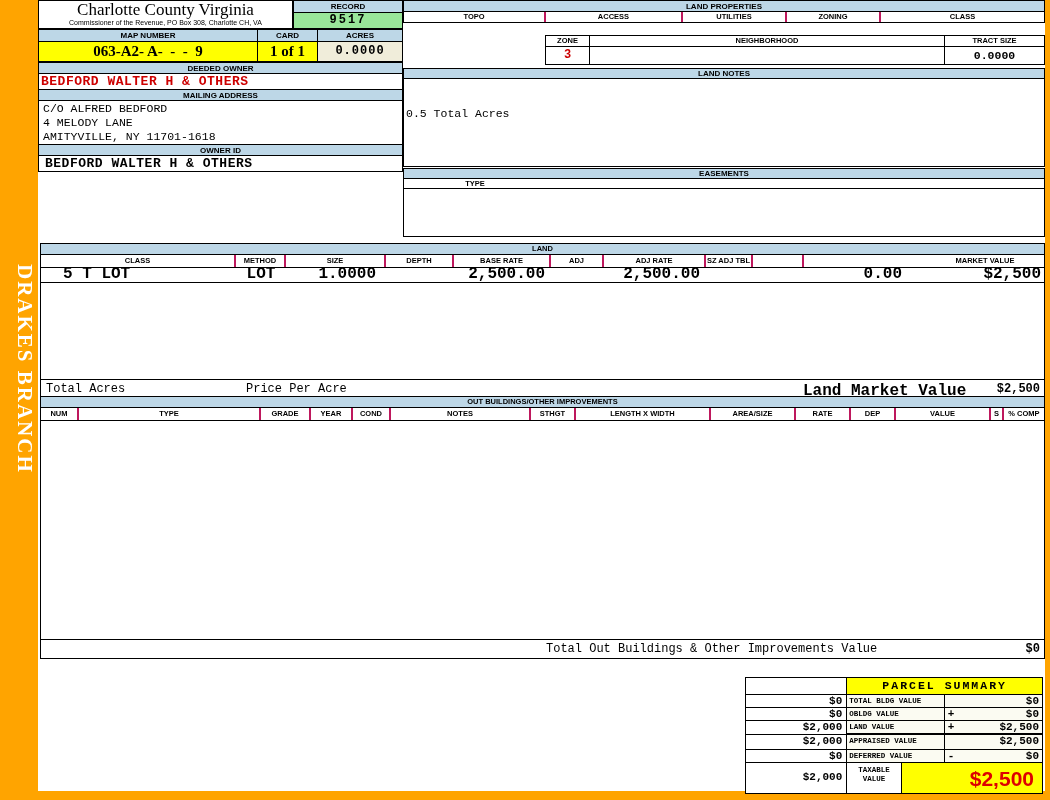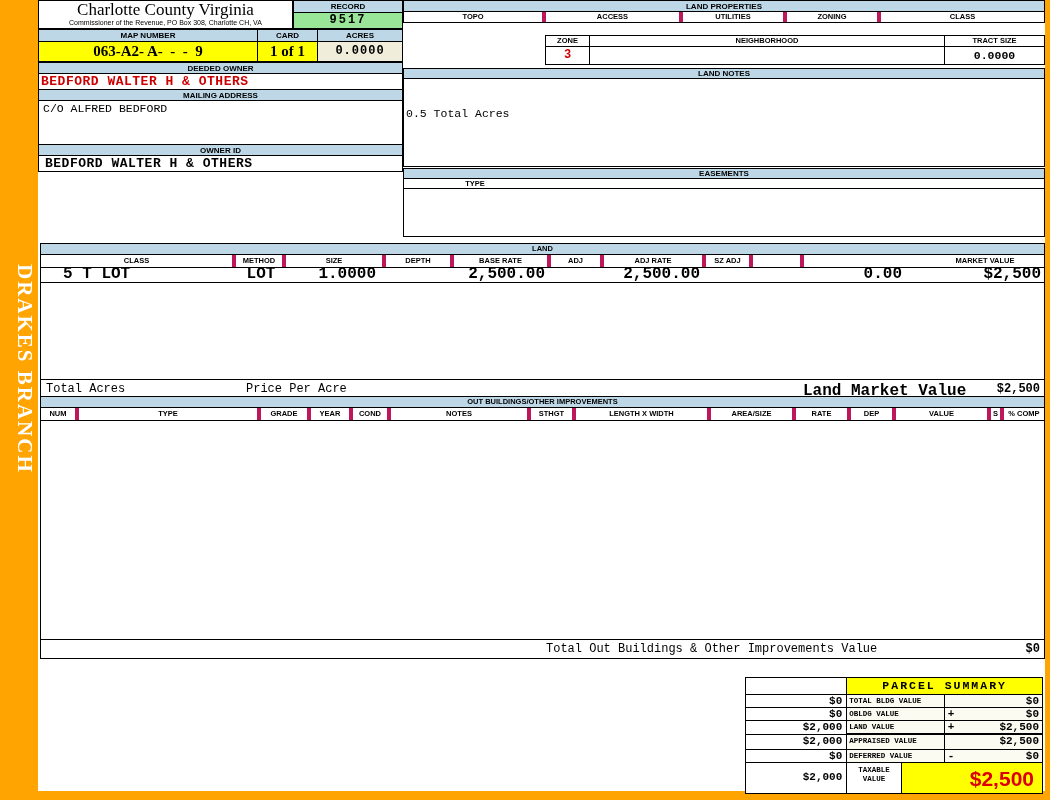--- a/index.html
+++ b/index.html
@@ -11,21 +11,21 @@
   }
   .page{position:absolute;left:38px;top:0;width:1007px;height:791px;background:#FFFFFF;}
   .abs{position:absolute;box-sizing:border-box;}
   .bordered{border:1px solid #000;}
   .bluebar{background:#BDD7E7;border:1px solid #000;text-align:center;
     font-size:8px;font-weight:bold;color:#000;overflow:hidden;}
   .mono{font-family:"Liberation Mono","DejaVu Sans Mono",monospace;}
   .serif{font-family:"Liberation Serif","DejaVu Serif",serif;}
   .pre{white-space:pre;}
   .fx{display:flex;}
-  .hc{box-sizing:border-box;border-right:4px solid #be185d;font-size:7.5px;font-weight:bold;
+  .hc{box-sizing:border-box;border-right:2px solid #be185d;font-size:7.5px;font-weight:bold;
       text-align:center;overflow:hidden;}
   .hc:last-child{border-right:none;}
   .dc{box-sizing:border-box;font-family:"Liberation Mono","DejaVu Sans Mono",monospace;
       font-size:16px;font-weight:bold;white-space:pre;overflow:hidden;}
   .sidebar-text{
     position:absolute;left:3px;top:264px;width:34px;
     writing-mode:vertical-rl;
     font-family:"Liberation Serif","DejaVu Serif",serif;
     font-weight:bold;font-size:21px;color:#FFFFFF;letter-spacing:2px;
   }
@@ -73,20 +73,22 @@
   <div class="abs bordered yellow serif pre" style="left:0;top:41px;width:220px;height:21px;text-align:center;font-size:15px;font-weight:bold;line-height:19px;">063-A2- A-  -  -  9</div>
   <div class="abs bordered yellow serif" style="left:219px;top:41px;width:61px;height:21px;text-align:center;font-size:15px;font-weight:bold;line-height:19px;">1 of 1</div>
   <div class="abs bordered cream mono" style="left:279px;top:41px;width:86px;height:21px;text-align:center;font-size:12px;font-weight:bold;line-height:19px;letter-spacing:1px;">0.0000</div>
 
   <div class="abs bluebar" style="left:0;top:62px;width:365px;height:12px;line-height:11px;">DEEDED OWNER</div>
   <div class="abs bordered mono redtxt" style="left:0;top:73px;width:365px;height:17px;font-size:13px;font-weight:bold;line-height:15px;padding-left:2px;letter-spacing:0.5px;">BEDFORD WALTER H &amp; OTHERS</div>
 
   <div class="abs bluebar" style="left:0;top:89px;width:365px;height:12px;line-height:11px;">MAILING ADDRESS</div>
   <div class="abs bordered" style="left:0;top:100px;width:365px;height:45px;padding:1px 0 0 4px;">
     <div class="mono" style="font-size:11.5px;line-height:14px;">C/O ALFRED BEDFORD</div>
+    <div class="mono" style="font-size:11.5px;line-height:14px;">4 MELODY LANE</div>
+    <div class="mono" style="font-size:11.5px;line-height:14px;">AMITYVILLE, NY 11701-1618</div>
   </div>
 
   <div class="abs bluebar" style="left:0;top:144px;width:365px;height:12px;line-height:11px;">OWNER ID</div>
   <div class="abs bordered mono" style="left:0;top:155px;width:365px;height:17px;font-size:13px;font-weight:bold;line-height:15px;padding-left:6px;letter-spacing:0.5px;">BEDFORD WALTER H &amp; OTHERS</div>
 
   <div class="abs" style="left:365px;top:0;width:642px;height:240px;">
 
     <div class="abs bluebar" style="left:0;top:0;width:642px;height:12px;line-height:11px;">LAND PROPERTIES</div>
 
     <div class="abs fx bordered" style="left:0;top:11px;width:642px;height:12px;background:#fff;">

